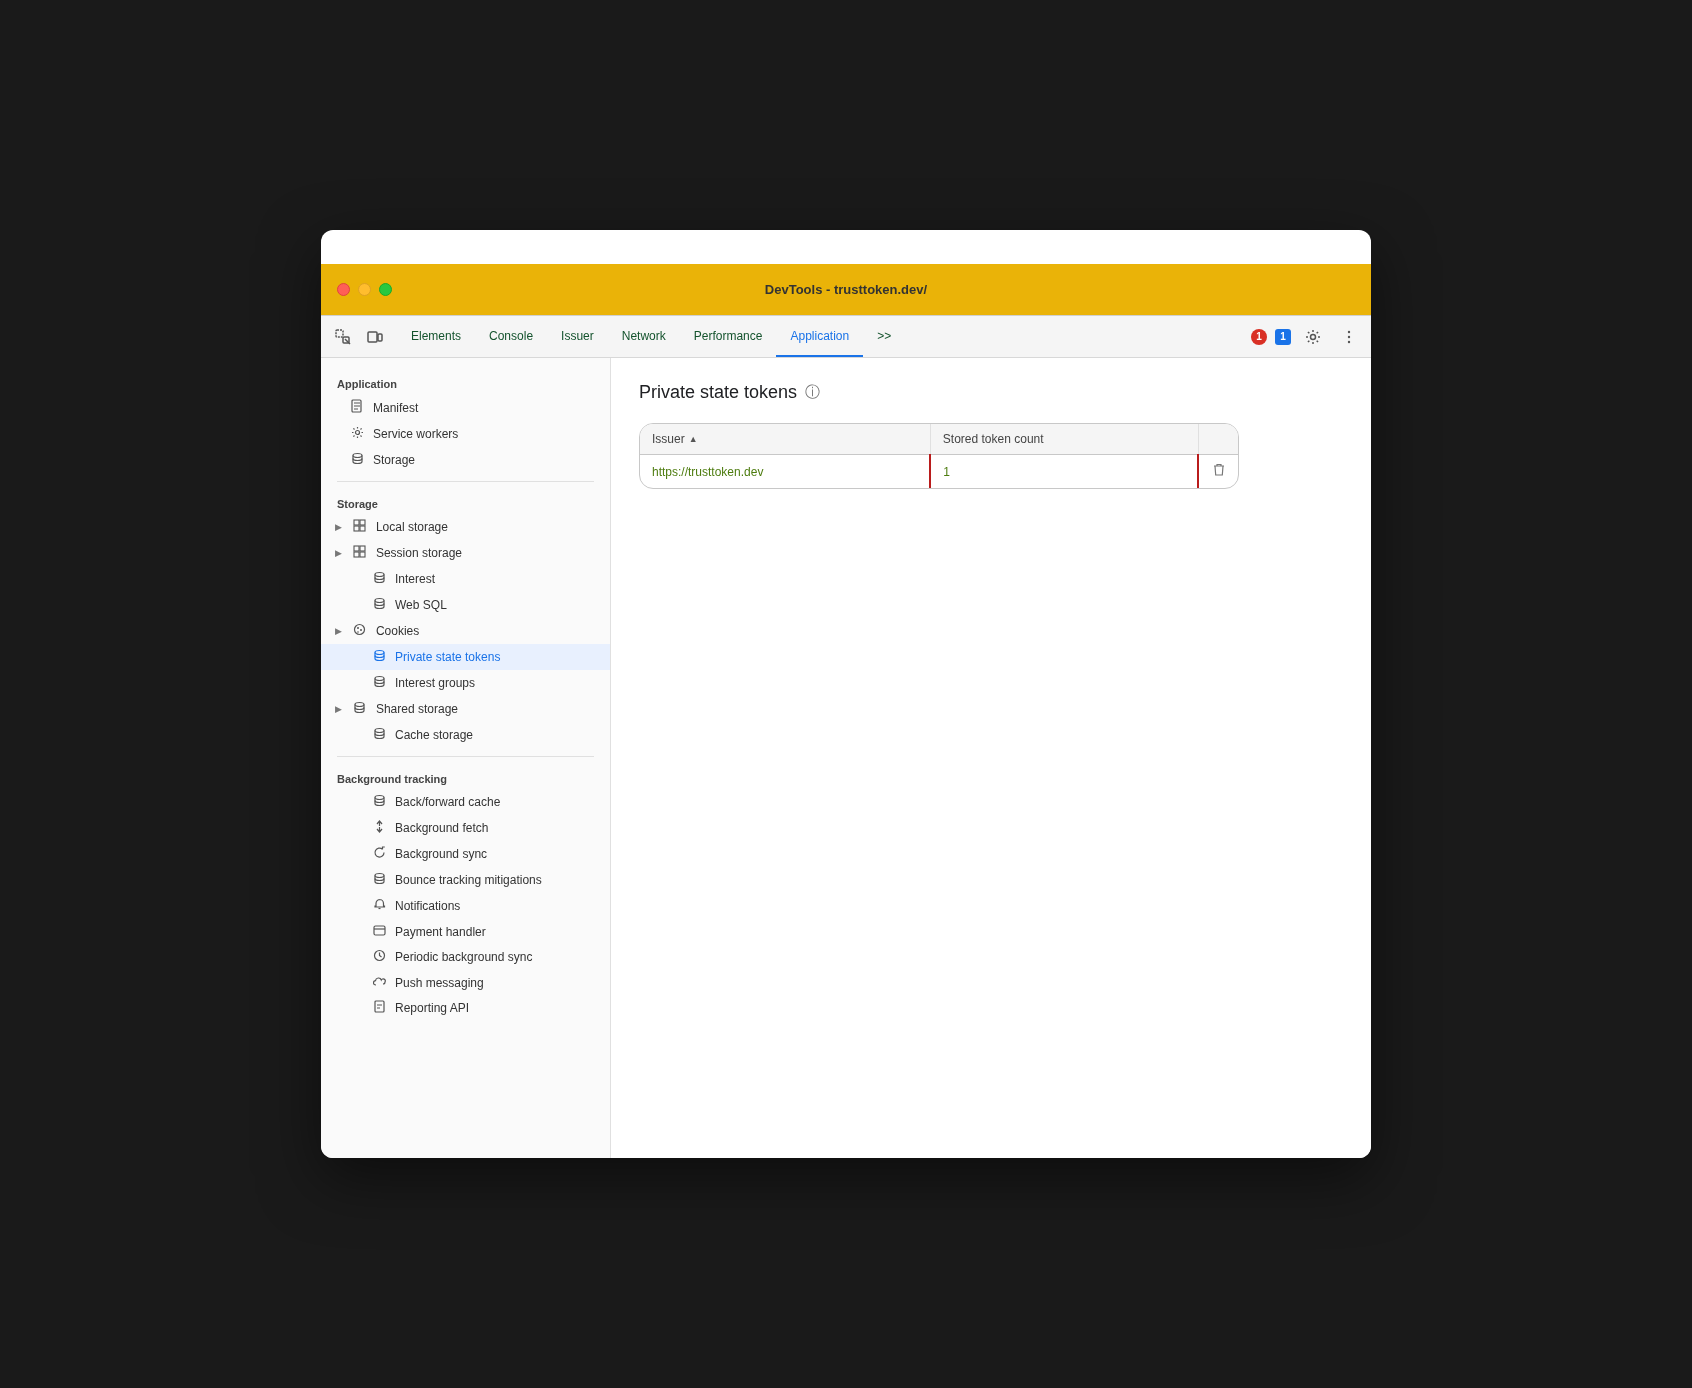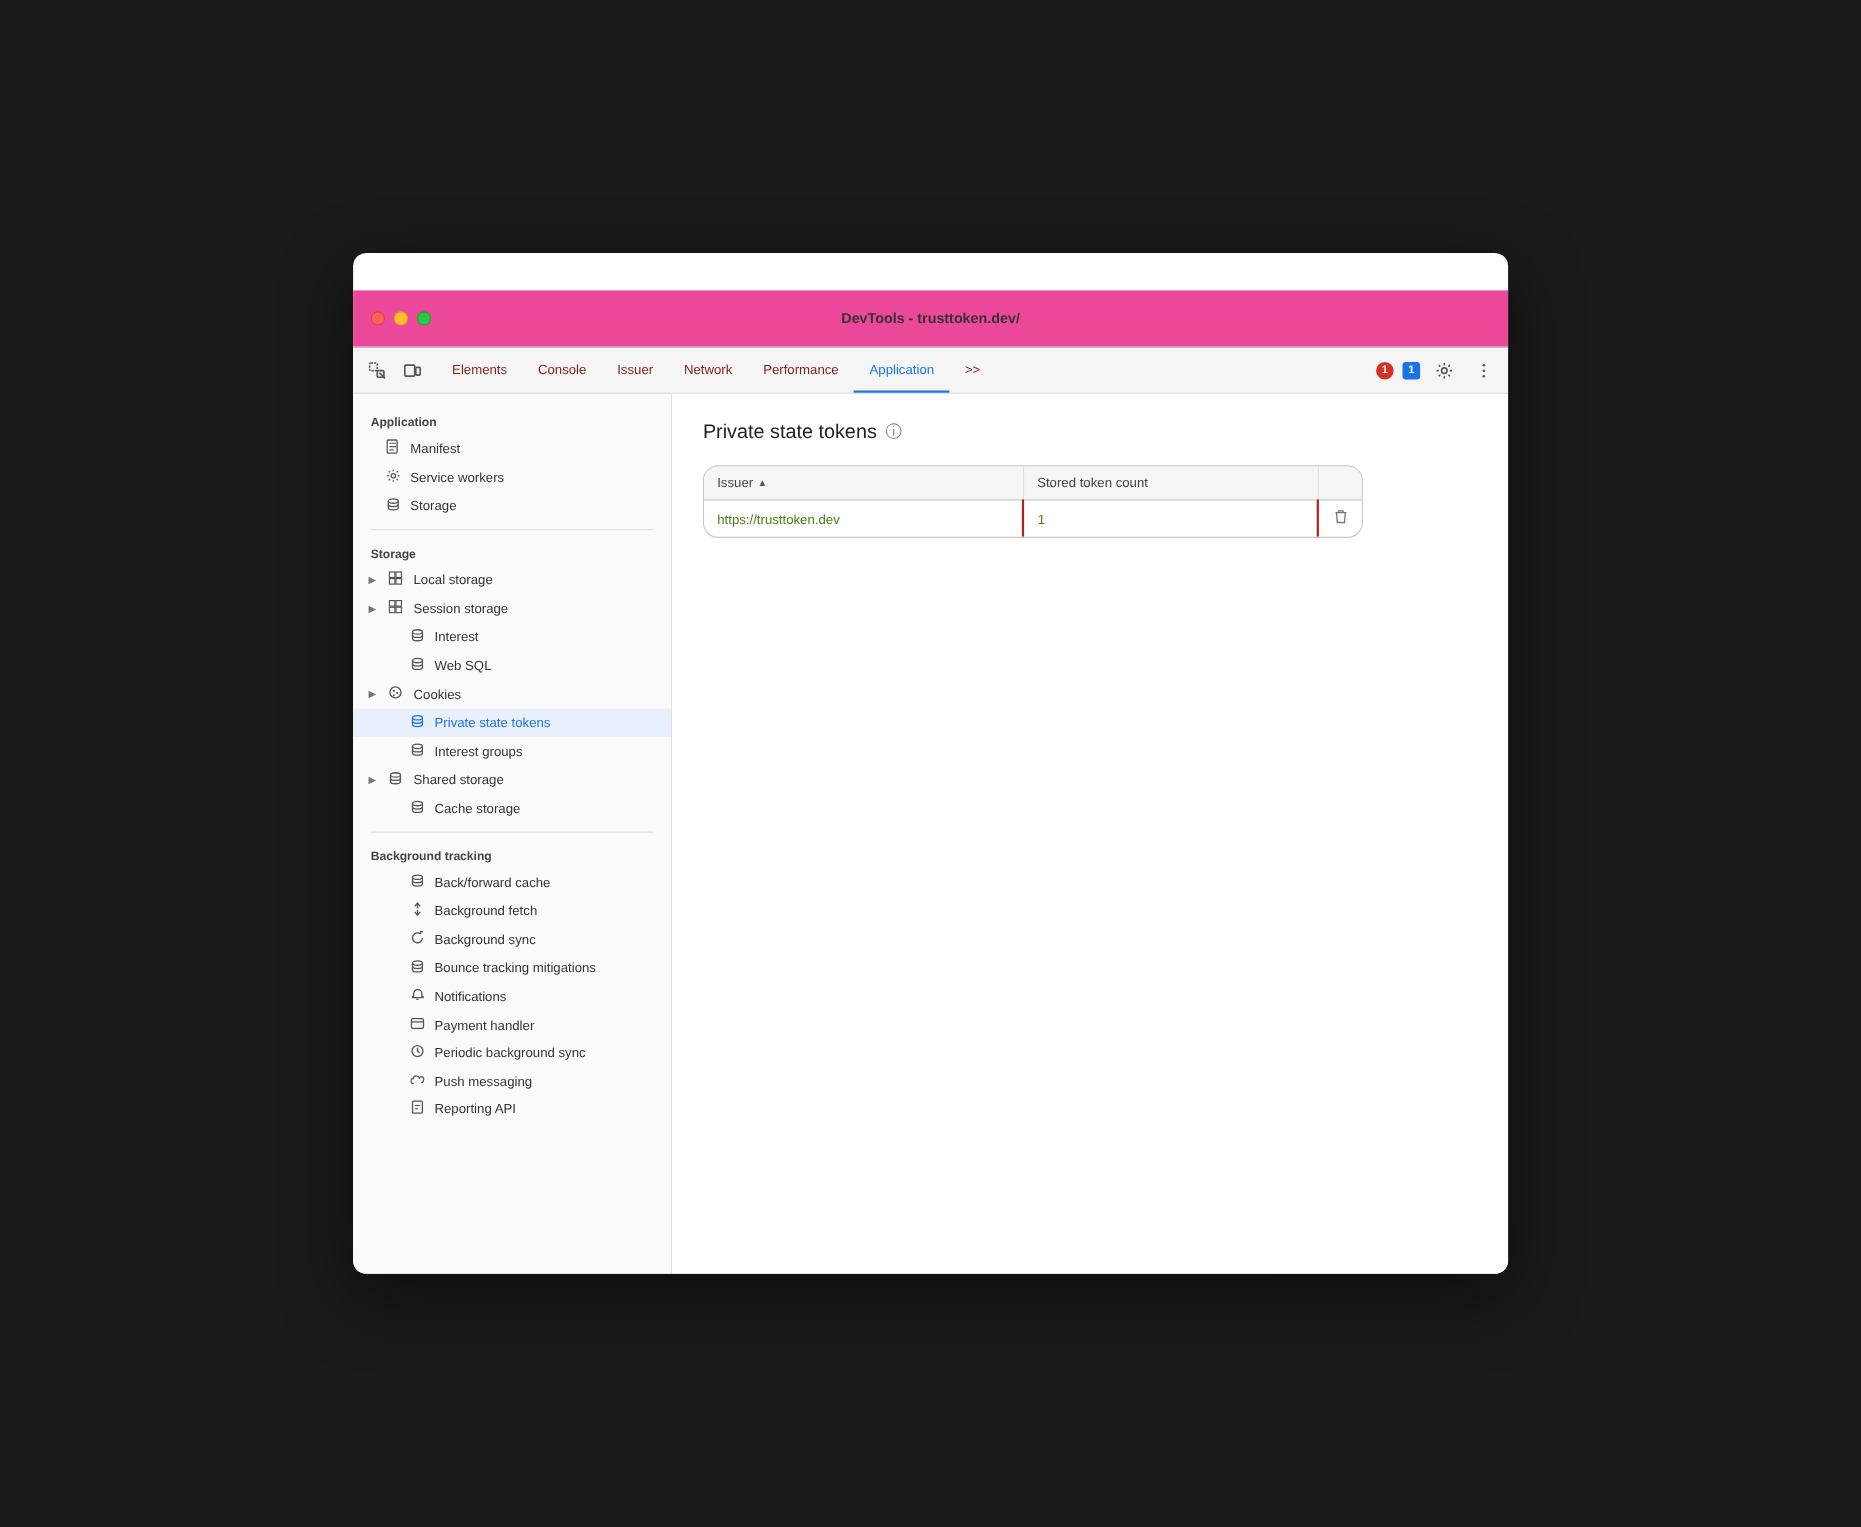--- a/index.html
+++ b/index.html
@@ -12,21 +12,21 @@
       font-family: -apple-system, BlinkMacSystemFont, 'Helvetica Neue', sans-serif;
     }
     .window {
       width: 1050px;
       background: #ffffff;
       border-radius: 12px;
       overflow: hidden;
       box-shadow: 0 20px 60px rgba(0,0,0,0.5);
     }
     .titlebar {
-      background: #ec4899;
+      background: #eab308;
       height: 52px;
       display: flex;
       align-items: center;
       padding: 16px 16px;
       border-bottom: 1px solid #d0d0d0;
       position: relative;
       margin-top: 34px;
     }
     .traffic-lights {
       display: flex;
@@ -80,21 +80,21 @@
       flex: 1;
       margin-left: 8px;
       height: 100%;
     }
     .tab {
       padding: 0 14px;
       height: 100%;
       display: flex;
       align-items: center;
       font-size: 12px;
-      color: #7f1d1d;
+      color: #14532d;
       cursor: pointer;
       border-bottom: 2px solid transparent;
       white-space: nowrap;
     }
     .tab.active {
       color: #1a73e8;
       border-bottom: 2px solid #1a73e8;
       font-weight: 500;
     }
     .toolbar-right {

